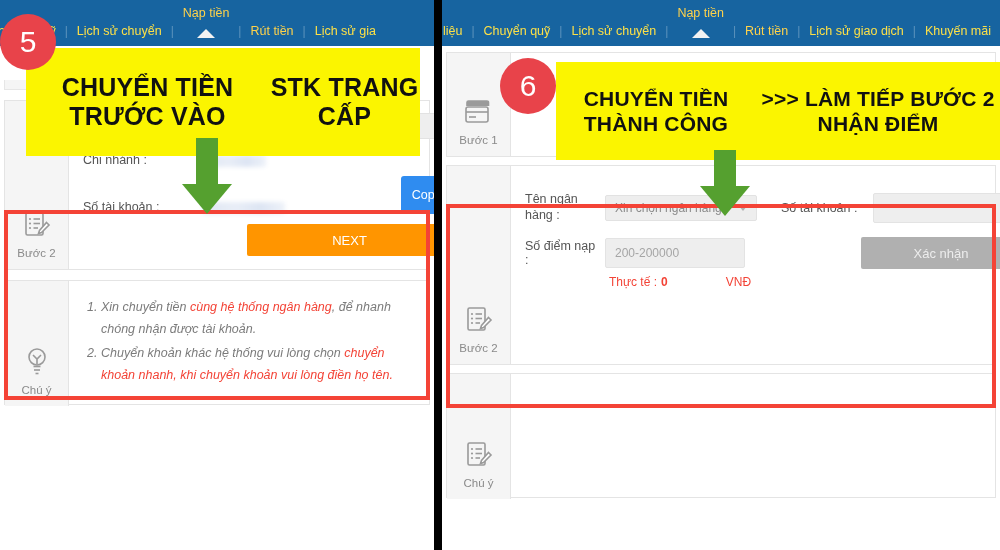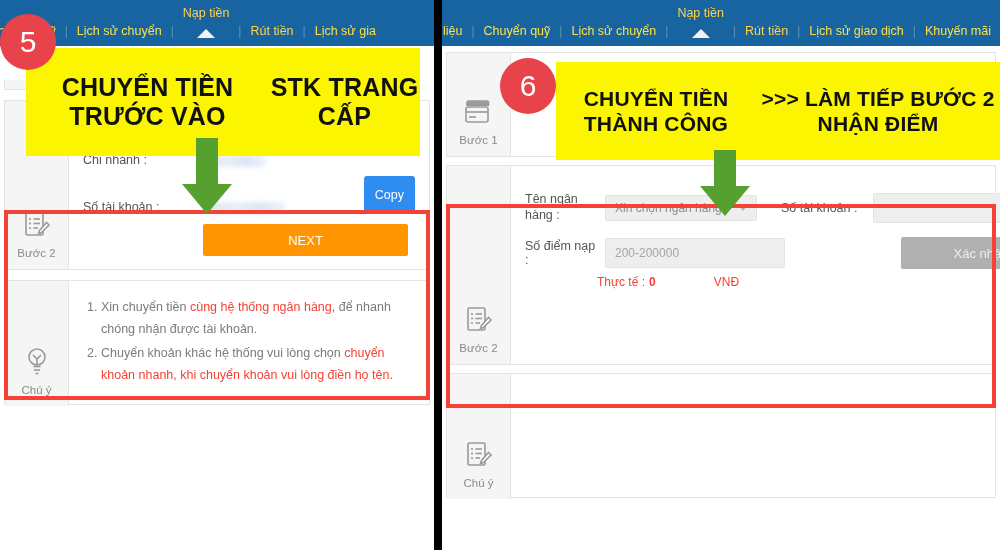--- a/index.html
+++ b/index.html
@@ -134,21 +134,21 @@
     background: #b0b0b0; color: #ededed; border: none;
     width: 160px; height: 32px; font-size: 13px; cursor: pointer; border-radius: 2px;
   }
   .input-grey {
     background: #eeeeee; border: 1px solid #e3e3e3; border-radius: 2px;
     height: 30px; font-size: 12px; color: #a5a5a5;
     display: flex; align-items: center; padding: 0 9px;
   }
 
   
-  .note-main { flex: 1; padding: 16px 12px; font-size: 12.5px; color: #7b7b7b; line-height: 1.75; }
+  .note-main { flex: 1; padding: 16px 12px; font-size: 12.5px; color: #7b7b7b; line-height: 1.75; font-style: italic; }
   .note-main ol { margin: 0; padding-left: 20px; }
   .note-main li { margin-bottom: 2px; }
   .red { color: #f34336; }
 
   
   .hl-box {
     position: absolute;
     border: 4px solid #f44336;
     pointer-events: none;
     z-index: 30;
@@ -267,21 +267,21 @@
           </div>
 
 
           <div class="frow" style="margin-bottom:10px;">
             <span class="flabel">Số tài khoản :</span>
             <span class="blurred" style="width:82px;"></span>
             <span style="flex:1"></span>
             <button class="copy-btn">Copy</button>
           </div>
 
-          <div style="display:flex;">
+          <div style="display:flex;gap:44px;">
             <span style="width:120px;flex:none;"></span>
             <button class="next-btn">NEXT</button>
           </div>
 
         </div>
       </div>
 
       <div class="step-card" style="margin-top:10px;height:125px;">
         <div class="step-side" style="align-self:flex-start;height:125px;">
           <span class="ico">
@@ -372,30 +372,30 @@
               <span class="caret-down"></span>
             </div>
             <span style="width:92px;flex:none;margin-left:24px;color:#555;font-size:12.5px;">Số tài khoản :</span>
             <div class="input-grey" style="width:130px;flex:none;">
               <span></span>
             </div>
           </div>
 
           <div style="display:flex;align-items:center;margin-bottom:6px;">
             <span style="width:72px;color:#555;font-size:12.5px;">Số điểm nạp :</span>
-            <div class="input-grey" style="width:180px;flex:none;margin-left:8px;">
+            <div class="input-grey" style="width:140px;flex:none;margin-left:8px;">
               <span>200-200000</span>
             </div>
             <span style="width:92px;flex:none;margin-left:24px;"></span>
             <button class="confirm-btn">Xác nhận</button>
           </div>
 
           <div style="display:flex;align-items:center;font-size:12px;">
             <span style="width:72px;"></span>
-            <span style="margin-left:0;color:#f34336;">Thực tế :</span>
+            <span style="margin-left:12px;color:#f34336;">Thực tế :</span>
             <span style="color:#f34336;font-weight:bold;margin-left:4px;">0</span>
             <span style="color:#f34336;margin-left:58px;">VNĐ</span>
           </div>
 
         </div>
       </div>
 
       <div class="step-card" style="margin-top:8px;height:125px;">
         <div class="step-side" style="align-self:flex-start;height:125px;">
           <span class="ico">

